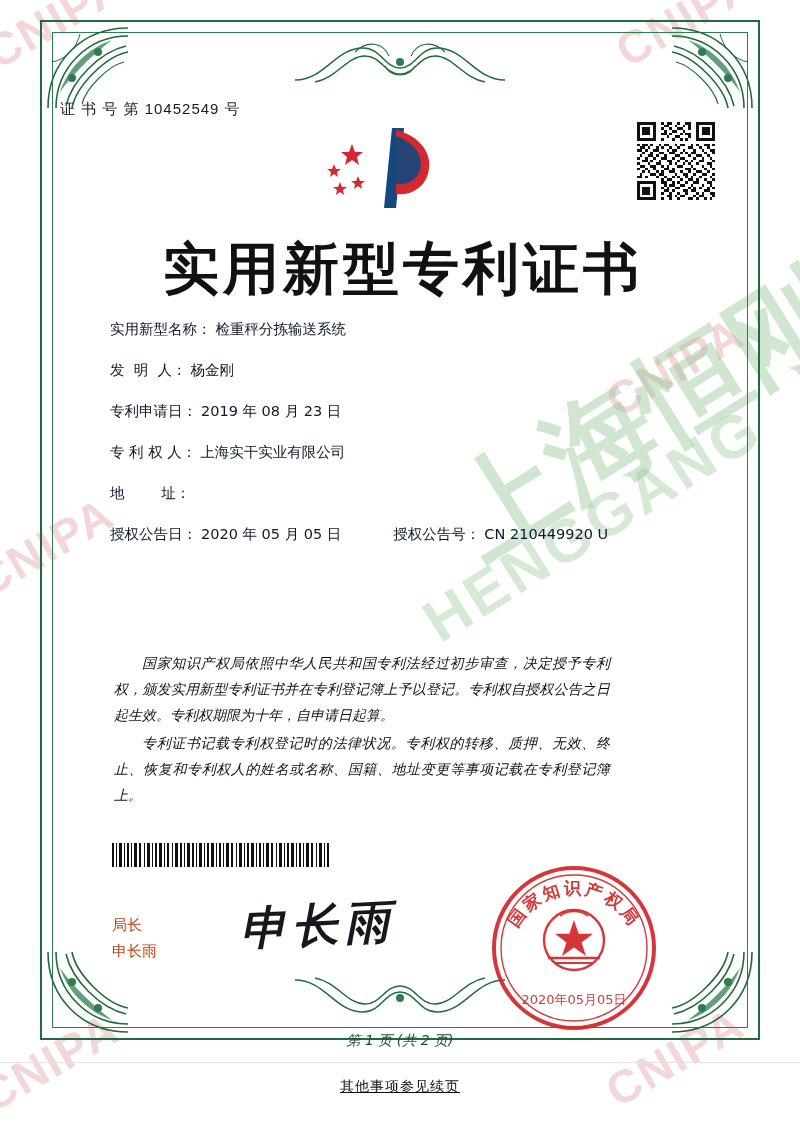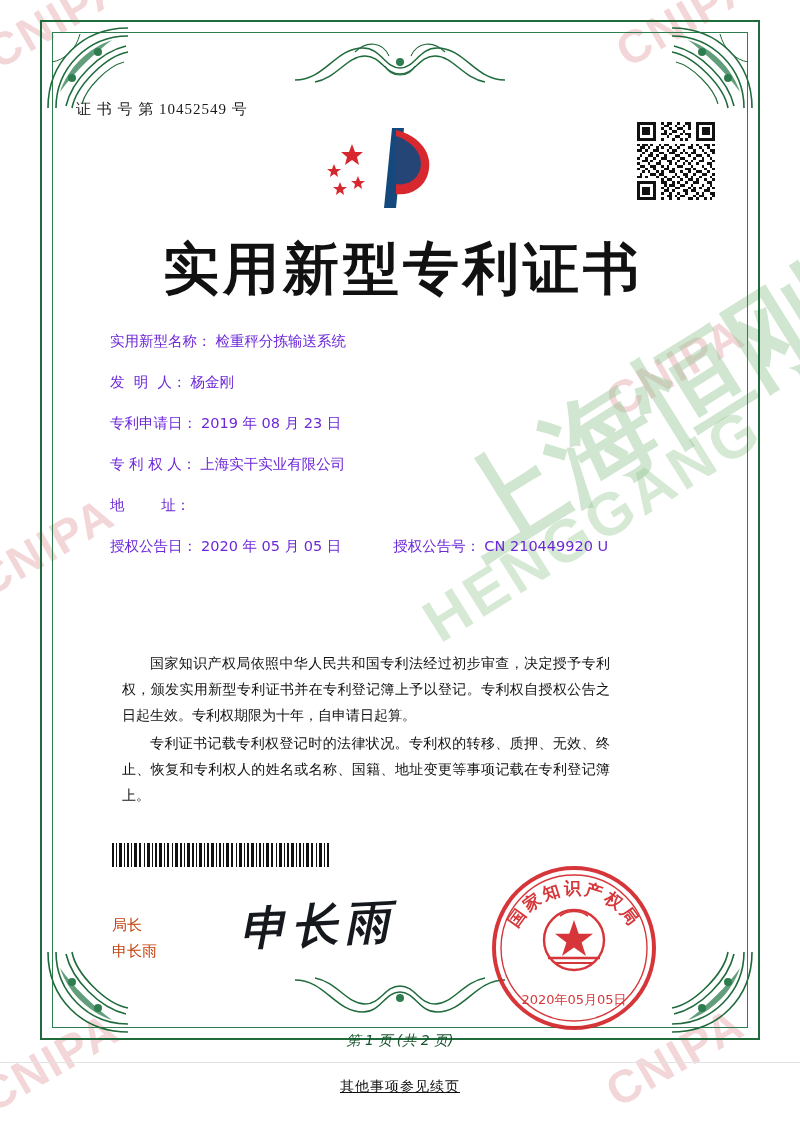--- a/index.html
+++ b/index.html
@@ -83,24 +83,24 @@
   .botmid {
     position: absolute; left: 50%; bottom: 2px;
     transform: translateX(-50%) scaleY(-1);
     width: 230px; height: 70px;
   }
   .topmid svg, .botmid svg { width: 100%; height: 100%; display: block; }
 
   
   .content {
     position: absolute;
-    left: 76px; top: 100px;
+    left: 60px; top: 100px;
     width: 600px;
     z-index: 5;
-    font-family: Liberation Serif, serif;
+    font-family: Liberation Sans, sans-serif;
     color: #111;
   }
   .cert-no {
     font-size: 15px;
     letter-spacing: 1px;
     color: #1a1a1a;
   }
 
   .logo {
     position: absolute;
@@ -126,43 +126,43 @@
     font-weight: 700;
     letter-spacing: 4px;
     color: #111;
     z-index: 5;
     font-family: "DejaVu Sans", sans-serif;
     padding-left: 6px;
   }
 
   .fields {
     position: absolute;
-    left: 110px; top: 332px;
+    left: 110px; top: 320px;
     width: 580px;
     z-index: 5;
     font-size: 14.5px;
-    color: #6d28d9;
+    color: #0f172a;
   }
   .frow { display: flex; align-items: baseline; margin-bottom: 22px; }
   .flabel { white-space: pre; }
   .fvalue { margin-left: 4px; }
   .frow-dual { display: flex; align-items: baseline; margin-bottom: 8px; }
   .f2 { margin-left: 52px; }
 
   .paras {
     position: absolute;
     left: 110px; top: 650px;
     width: 500px;
     z-index: 5;
     font-size: 14px;
     line-height: 26px;
     color: #111;
     text-align: justify;
   }
-  .paras p { margin: 0 0 2px 12px; text-indent: 2em; }
+  .paras p { margin: 0 0 2px 4px; text-indent: 2em; font-style: italic; }
 
   .barcode {
     position: absolute;
     left: 112px; top: 843px;
     width: 218px; height: 24px;
     z-index: 5;
   }
   .barcode svg { width: 100%; height: 100%; display: block; }
 
   .director {

